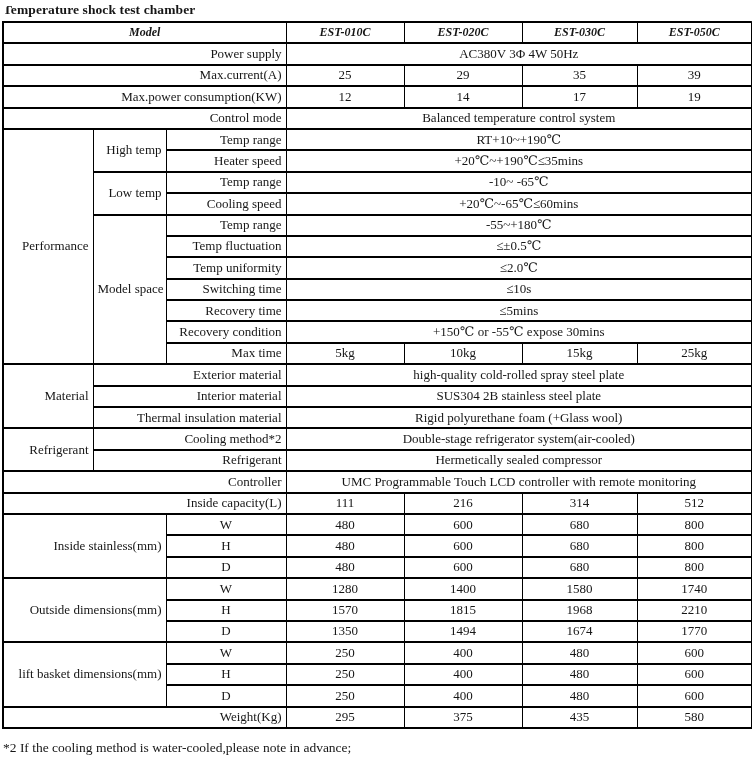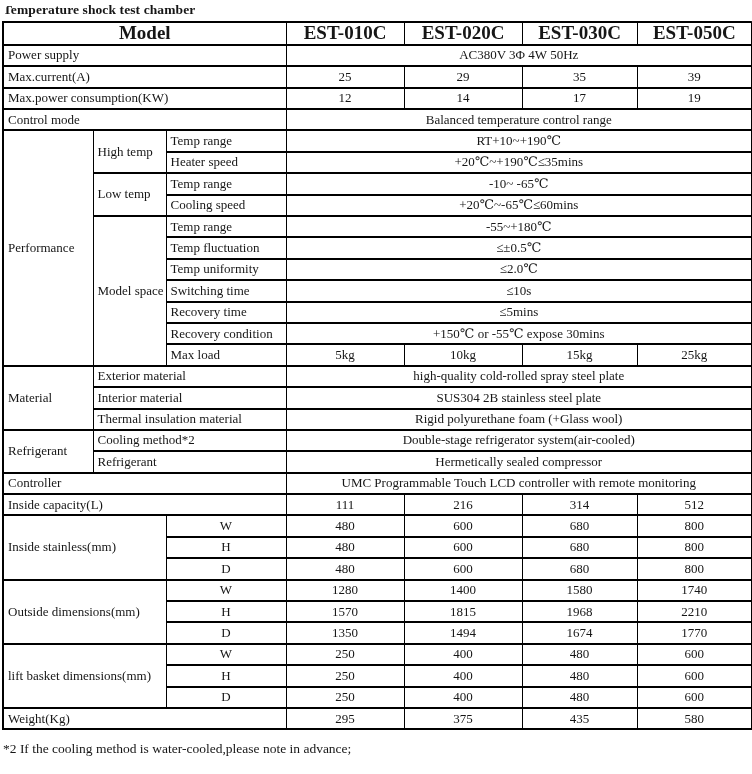--- a/index.html
+++ b/index.html
@@ -36,23 +36,23 @@
     border-top: 2px solid #000;
     border-bottom: 2px solid #000;
     font-size: 13px;
     height: 19.4px;
     padding: 0 4px;
     overflow: hidden;
     white-space: nowrap;
     vertical-align: middle;
     line-height: 1.1;
   }
-  table.spec td.al { text-align: left; }
+  table.spec td.al { text-align: right; }
   table.spec td.ac { text-align: center; }
-  table.spec td.bold { font-weight: bold; font-size: 19px; }
+  table.spec td.bold { font-weight: bold; font-size: 12px; font-style: italic; }
   .footnotes {
     margin: 7px 0 0 1px;
   }
   .footnote {
     font-size: 13.5px;
     line-height: 23px;
     white-space: nowrap;
   }
 </style>
 </head>
@@ -93,21 +93,21 @@
         </tr>
         <tr>
           <td colspan="3" class="al">Max.power consumption(KW)</td>
           <td class="ac">12</td>
           <td class="ac">14</td>
           <td class="ac">17</td>
           <td class="ac">19</td>
         </tr>
         <tr>
           <td colspan="3" class="al">Control mode</td>
-          <td colspan="4" class="ac">Balanced temperature control range</td>
+          <td colspan="4" class="ac">Balanced temperature control system</td>
         </tr>
         <tr>
           <td rowspan="11" class="al">Performance</td>
           <td rowspan="2" class="al">High temp</td>
           <td class="al">Temp range</td>
           <td colspan="4" class="ac">RT+10~+190℃</td>
         </tr>
         <tr>
           <td class="al">Heater speed</td>
           <td colspan="4" class="ac">+20℃~+190℃≤35mins</td>
@@ -140,21 +140,21 @@
         </tr>
         <tr>
           <td class="al">Recovery time</td>
           <td colspan="4" class="ac">≤5mins</td>
         </tr>
         <tr>
           <td class="al">Recovery condition</td>
           <td colspan="4" class="ac">+150℃ or -55℃ expose 30mins</td>
         </tr>
         <tr>
-          <td class="al">Max load</td>
+          <td class="al">Max time</td>
           <td class="ac">5kg</td>
           <td class="ac">10kg</td>
           <td class="ac">15kg</td>
           <td class="ac">25kg</td>
         </tr>
         <tr>
           <td rowspan="3" class="al">Material</td>
           <td colspan="2" class="al">Exterior material</td>
           <td colspan="4" class="ac">high-quality cold-rolled spray steel plate</td>
         </tr>

